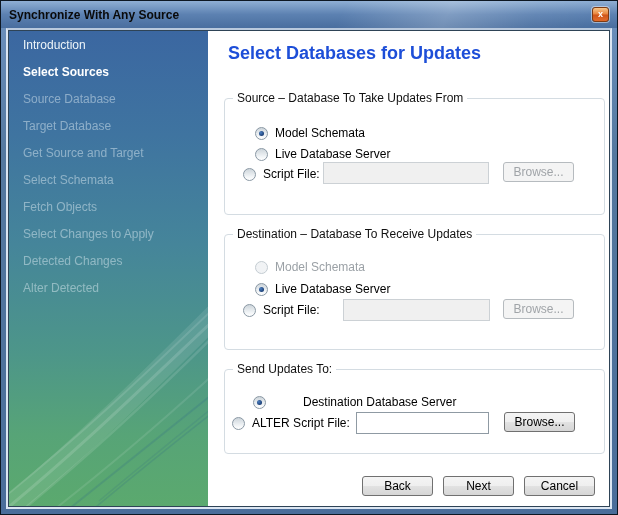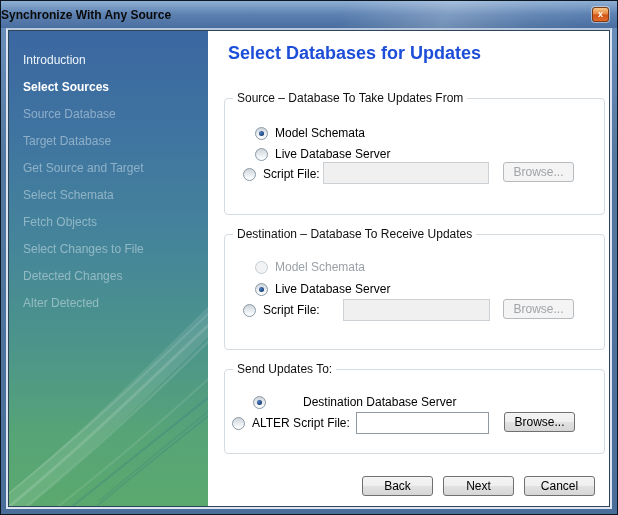--- a/index.html
+++ b/index.html
@@ -9,20 +9,21 @@
   .window {
     width:618px; height:515px;
     border:1px solid #0d1722;
     background:linear-gradient(to bottom,#6f93c0 0%,#54789f 30%,#4a6d9a 100%);
     position:relative;
   }
   .titlebar {
     height:27px; position:relative;
     background:linear-gradient(to bottom,#8fafd4 0%,#5c81b1 50%,#496e9f 100%);
     display:flex; align-items:center;
+    padding-left:8px;
   }
   .titlebar::after {
     content:""; position:absolute; inset:0;
     background:linear-gradient(115deg,transparent 55%,rgba(255,255,255,0.22) 72%,rgba(255,255,255,0.05) 86%,transparent 95%);
     pointer-events:none;
   }
   .title-text { font-size:12px; font-weight:600; color:#0a0a0a; position:relative; z-index:1; }
   .close-btn {
     position:absolute; top:6px; right:8px; width:17px; height:15px;
     border:1px solid #7e3a12; border-radius:3px;
@@ -40,21 +41,21 @@
     height:100%; border:1px solid #2e4356; background:#fff;
     display:flex; overflow:hidden; position:relative;
   }
 
   
   .sidebar {
     width:199px; flex:0 0 199px; position:relative; overflow:hidden;
     background:linear-gradient(to bottom,#3b67a1 0%,#3f74a0 22%,#45859a 45%,#4d9689 68%,#57a477 85%,#5ba96e 100%);
   }
   .sidebar svg { position:absolute; left:0; top:0; pointer-events:none; }
-  .steps { list-style:none; position:relative; z-index:1; padding-top:16px; }
+  .steps { list-style:none; position:relative; z-index:1; padding-top:1px; }
   .steps li { height:27px; line-height:27px; padding-left:14px; white-space:nowrap; }
   .step-done    { color:#eef5f9; }
   .step-current { color:#ffffff; font-weight:bold; }
   .step-pending { color:rgba(225,238,244,0.48); }
 
   
   .main { position:relative; flex:1; background:#fff; }
   .heading {
     position:absolute; left:20px; top:12px;
     font-size:18px; font-weight:bold; color:#1d4ed8;
@@ -128,21 +129,21 @@
             <path d="M90,470 C140,428 185,392 230,355" stroke="rgba(30,80,140,0.12)" stroke-width="1.4" fill="none"></path>
           </svg>
           <ul class="steps">
             <li class="step-done">Introduction</li>
             <li class="step-current">Select Sources</li>
             <li class="step-pending">Source Database</li>
             <li class="step-pending">Target Database</li>
             <li class="step-pending">Get Source and Target</li>
             <li class="step-pending">Select Schemata</li>
             <li class="step-pending">Fetch Objects</li>
-            <li class="step-pending">Select Changes to File</li>
+            <li class="step-pending">Select Changes to Apply</li>
             <li class="step-pending">Detected Changes</li>
             <li class="step-pending">Alter Detected</li>
           </ul>
         </div>
 
         <div class="main">
           <div class="heading">Select Databases for Updates</div>
 
           <div class="groupbox g1">
             <span class="group-title">Source – Database To Take Updates From</span>

